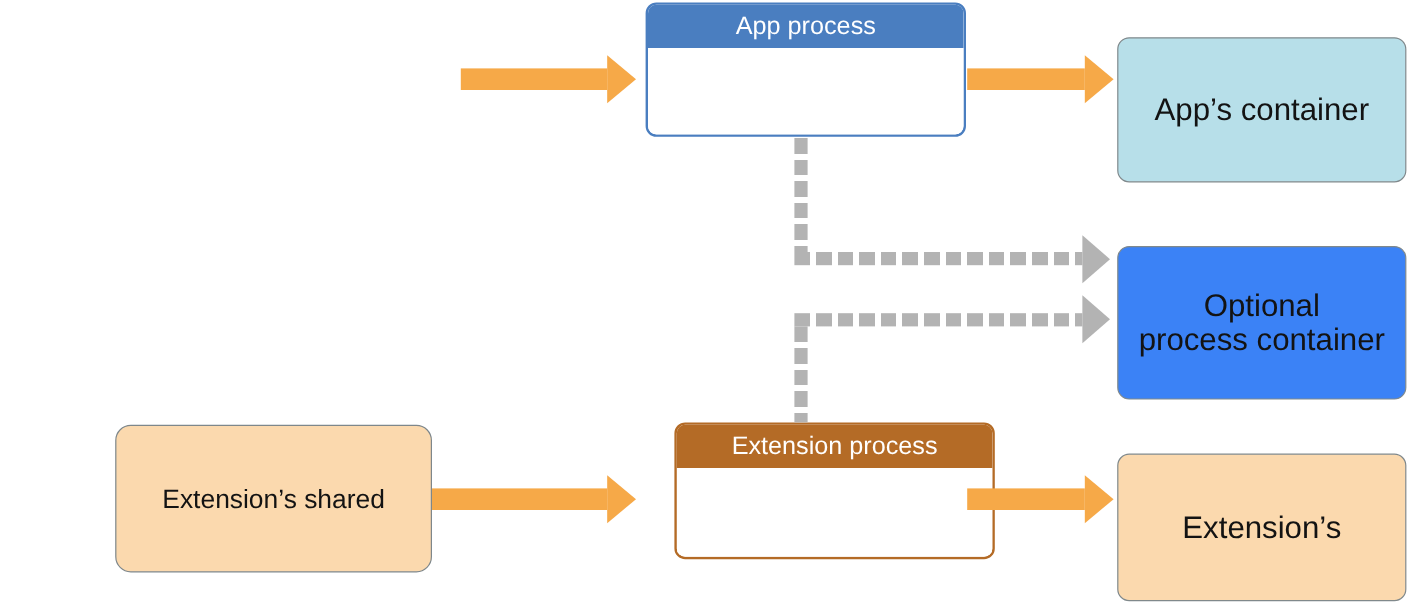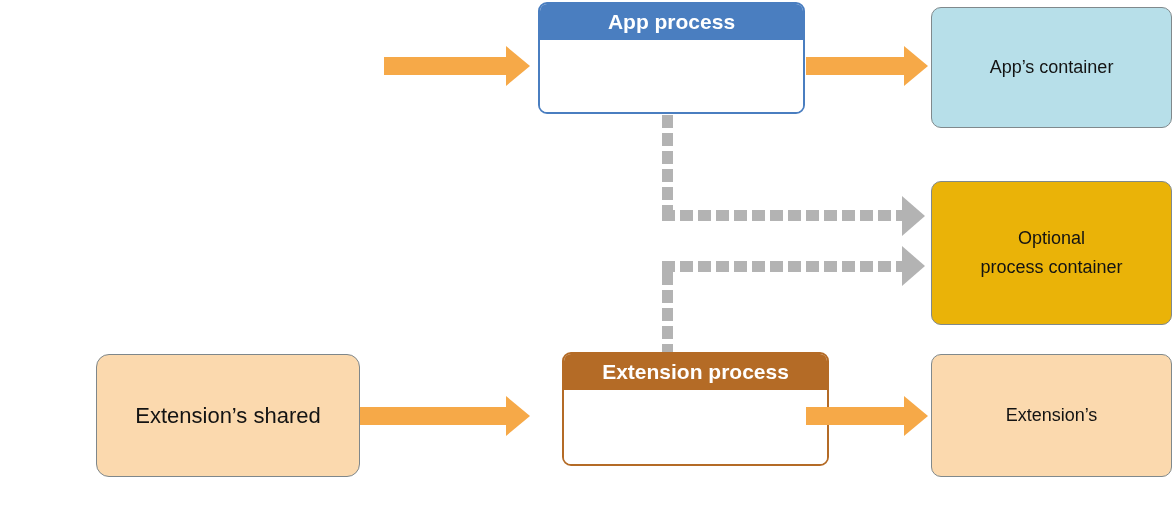--- a/index.html
+++ b/index.html
@@ -44,43 +44,44 @@
   }
   .container-box {
     position: absolute;
     left: 931px; width: 241px;
     border: 1.5px solid #80898c;
     border-radius: 10px;
     box-sizing: border-box;
     display: flex; flex-direction: column;
     align-items: center; justify-content: center;
     text-align: center;
-    font-size: 18px;
+    font-size: 26px;
     line-height: 29px;
+    margin-top: 24px;
   }
   #app-container       { top: 7px;   height: 121px; background: #b7dfe9; }
-  #shared-container    { top: 181px; height: 144px; background: #eab308; }
+  #shared-container    { top: 181px; height: 128px; background: #3b82f6; }
   #extension-container { top: 354px; height: 123px; background: #fbd9ae; justify-content: center; }
 
   
   .process-box {
     position: absolute;
     left: 538px; width: 267px;
     background: #ffffff;
     border-radius: 9px;
     box-sizing: border-box;
     overflow: hidden;
   }
   #app-process       { top: 2px;   height: 112px; border: 2px solid #4a7ec0; }
   #extension-process { top: 352px; height: 114px; border: 2px solid #b46b26; margin-left: 24px; }
   .process-header {
     height: 36px;
     display: flex; align-items: center; justify-content: center;
     color: #ffffff;
-    font-weight: bold;
+    font-weight: normal;
     font-size: 21px;
   }
   #app-process .process-header       { background: #4a7ec0; }
   #extension-process .process-header { background: #b46b26; }
   .process-body { height: calc(100% - 36px); background: #ffffff; }
 
   
   .shaft {
     position: absolute;
     height: 18px;

